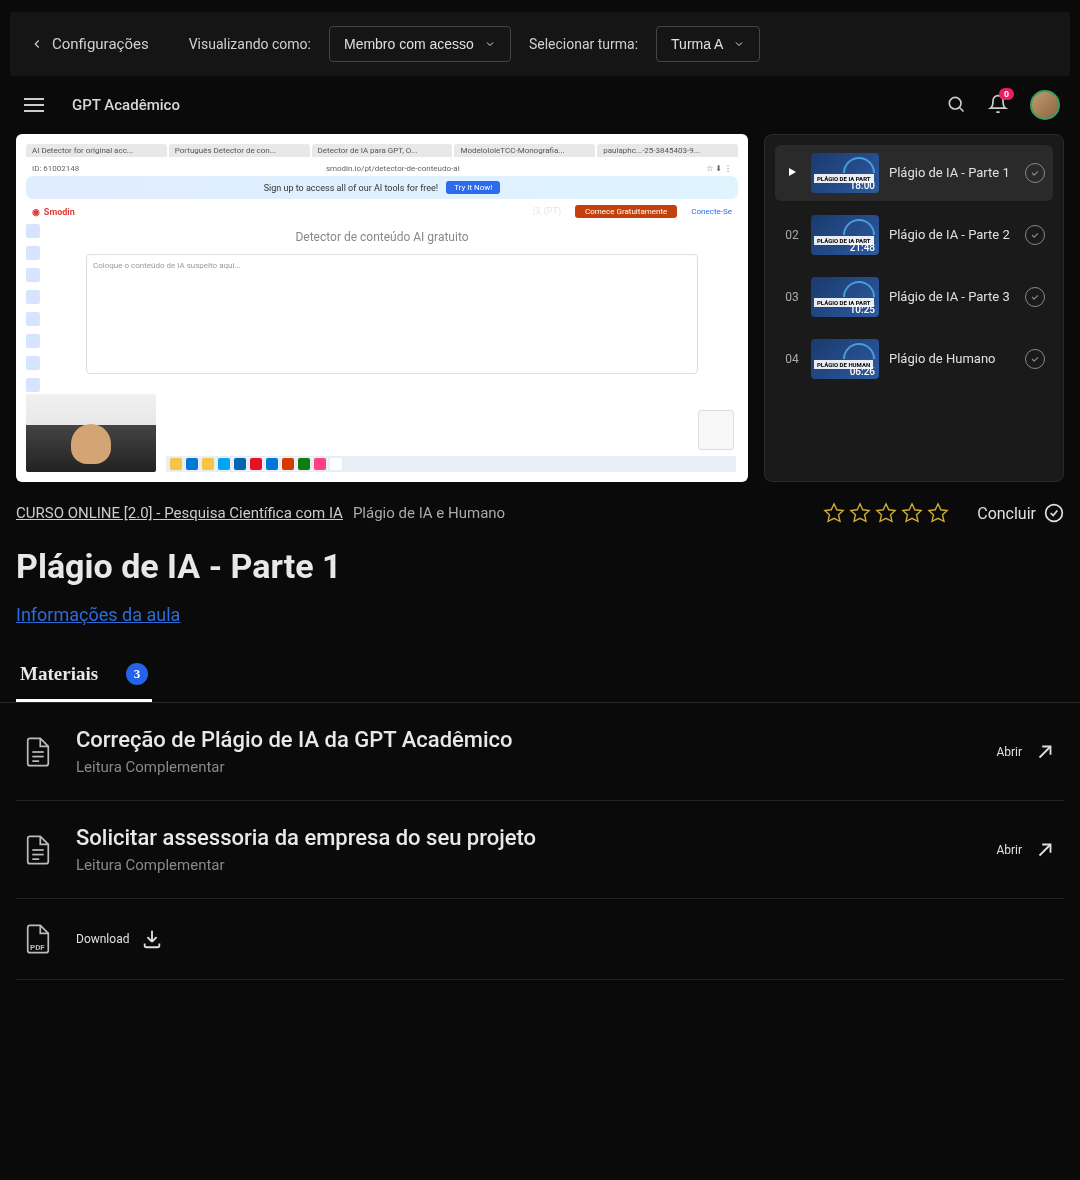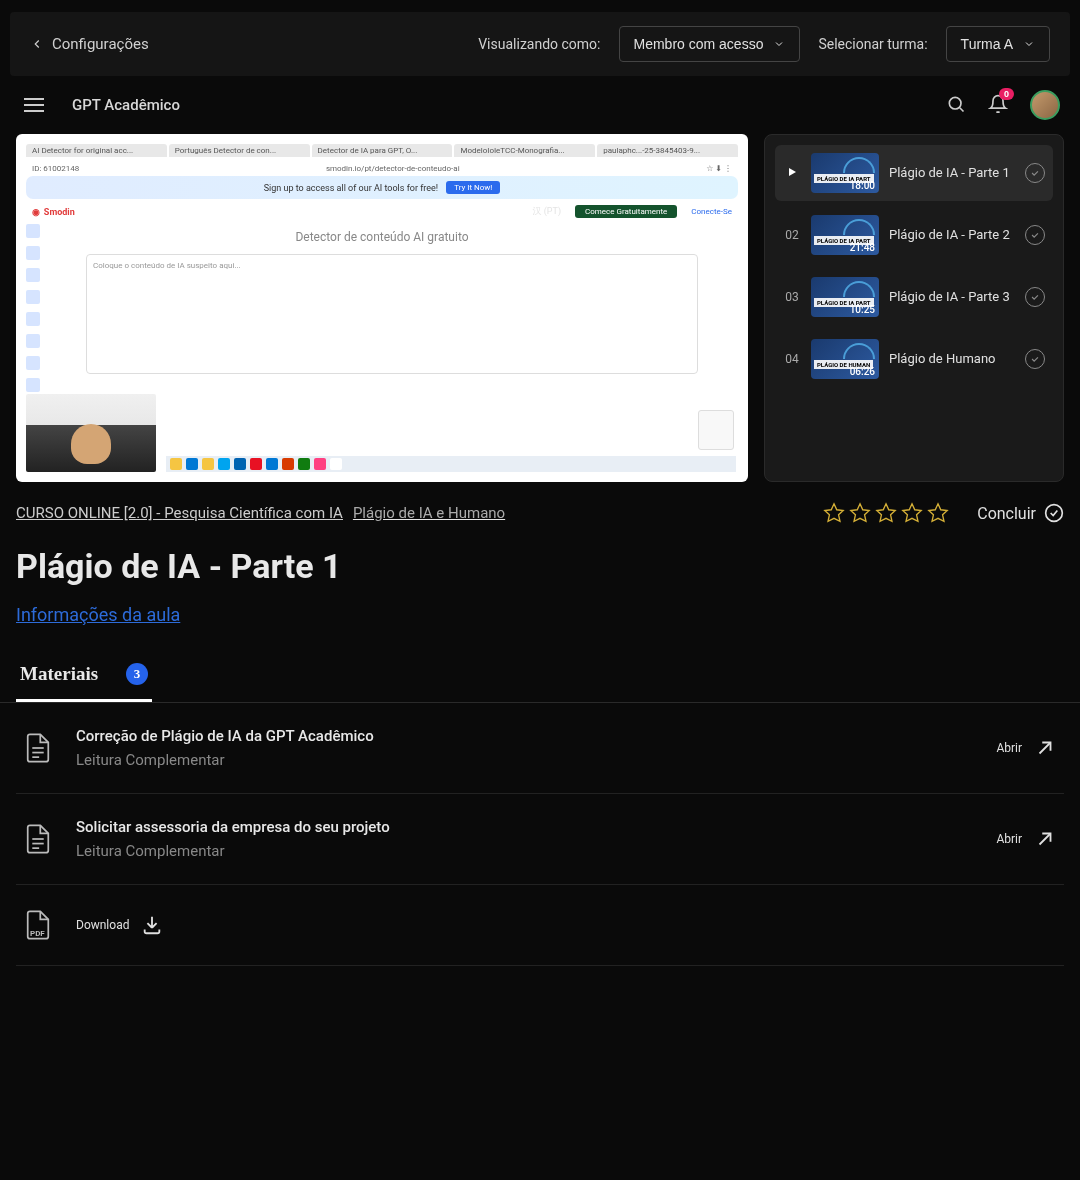--- a/index.html
+++ b/index.html
@@ -6,21 +6,20 @@
 body {
   background: #0a0a0a;
   color: #e4e4e4;
   font-family: -apple-system, BlinkMacSystemFont, "Segoe UI", Roboto, sans-serif;
   width: 1080px;
   min-height: 1180px;
 }
 .topbar {
   display: flex;
   align-items: center;
-  justify-content: space-between;
   padding: 14px 20px;
   background: #151515;
   margin: 12px 10px 0 10px;
   border-radius: 4px;
   gap: 40px;
 }
 .topbar-left { display: flex; align-items: center; gap: 8px; color: #d0d0d0; cursor: pointer; font-size: 15px; }
 .topbar-right { display: flex; align-items: center; gap: 18px; }
 .view-label { color: #d0d0d0; font-size: 14px; }
 .dropdown-btn {
@@ -70,21 +69,21 @@
   padding: 5px; text-align: center; font-size: 9px; color: #333;
   display: flex; justify-content: center; gap: 8px; align-items: center; border-radius: 7px;
 }
 .smodin-btn { background: #2b6bed; color: #fff; padding: 2px 8px; border-radius: 3px; font-size: 8px; }
 .smodin-header {
   display: flex; justify-content: space-between; align-items: center;
   padding: 6px; font-size: 9px;
 }
 .smodin-logo { color: #e13b3b; font-weight: bold; display: flex; align-items: center; gap: 4px; }
 .smodin-cta { display: flex; gap: 14px; align-items: center; }
-.smodin-cta-btn { background: #14532d; color: #fff; padding: 2px 10px; border-radius: 3px; font-size: 8px; }
+.smodin-cta-btn { background: #c2410c; color: #fff; padding: 2px 10px; border-radius: 3px; font-size: 8px; }
 .smodin-connect { color: #2b6bed; font-size: 8px; }
 .smodin-subtitle { text-align: center; color: #888; font-size: 12px; margin-top: 6px; }
 .smodin-title {
   text-align: center; color: #222; font-weight: bold; font-size: 14px; margin: 6px 40px;
   position: relative;
 }
 .underline-mark {
   display: inline-block; position: relative;
 }
 .underline-mark::after {
@@ -155,21 +154,21 @@
 .play-title { flex: 1; color: #e0e0e0; font-size: 13px; line-height: 1.3; }
 .check-circle {
   width: 20px; height: 20px; border: 1.5px solid #888; border-radius: 50%;
   display: flex; align-items: center; justify-content: center;
 }
 
 .breadcrumb-row {
   display: flex; align-items: center; justify-content: space-between;
   padding: 20px 16px 8px;
 }
-.breadcrumb { font-size: 15px; display: flex; gap: 10px; align-items: center; flex-wrap: wrap; text-decoration: underline; }
+.breadcrumb { font-size: 15px; display: flex; gap: 10px; align-items: center; flex-wrap: wrap; }
 .breadcrumb a { color: #ccc; text-decoration: underline; }
 .breadcrumb span { color: #aaa; }
 .rating-group { display: flex; align-items: center; gap: 28px; }
 .stars { display: flex; gap: 4px; }
 .star { width: 22px; height: 22px; }
 .conclude {
   display: flex; align-items: center; gap: 8px;
   color: #e0e0e0; font-size: 16px; cursor: pointer;
 }
 
@@ -192,21 +191,21 @@
   font-size: 13px; font-weight: 600;
 }
 
 .material-list { padding: 0 16px; }
 .material {
   display: flex; align-items: center; gap: 24px;
   padding: 24px 8px; border-bottom: 1px solid #222;
 }
 .mat-icon { width: 28px; height: 32px; color: #bbb; flex-shrink: 0; }
 .mat-body { flex: 1; }
-.mat-title { color: #e8e8e8; font-size: 15px; font-weight: 500; margin-bottom: 6px; }
+.mat-title { color: #e8e8e8; font-size: 22px; font-weight: 500; margin-bottom: 6px; }
 .mat-sub { color: #888; font-size: 15px; }
 .mat-action {
   display: flex; align-items: center; gap: 12px;
   color: #e0e0e0; font-size: 12px; cursor: pointer;
 }
 .action-icon { width: 22px; height: 22px; }
 </style>
 </head>
 <body>
 

